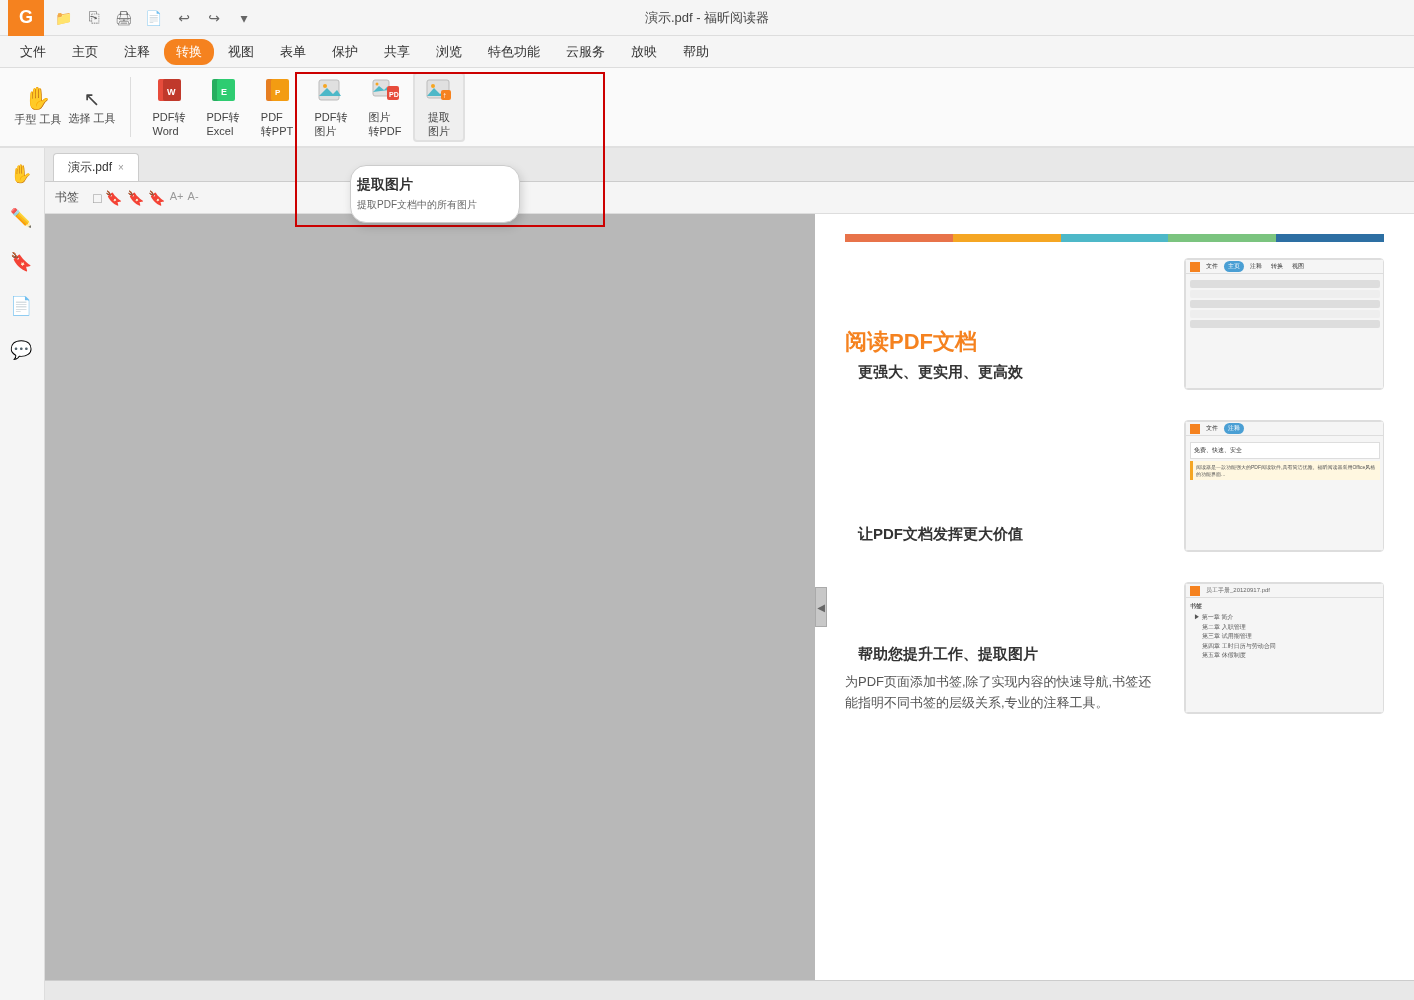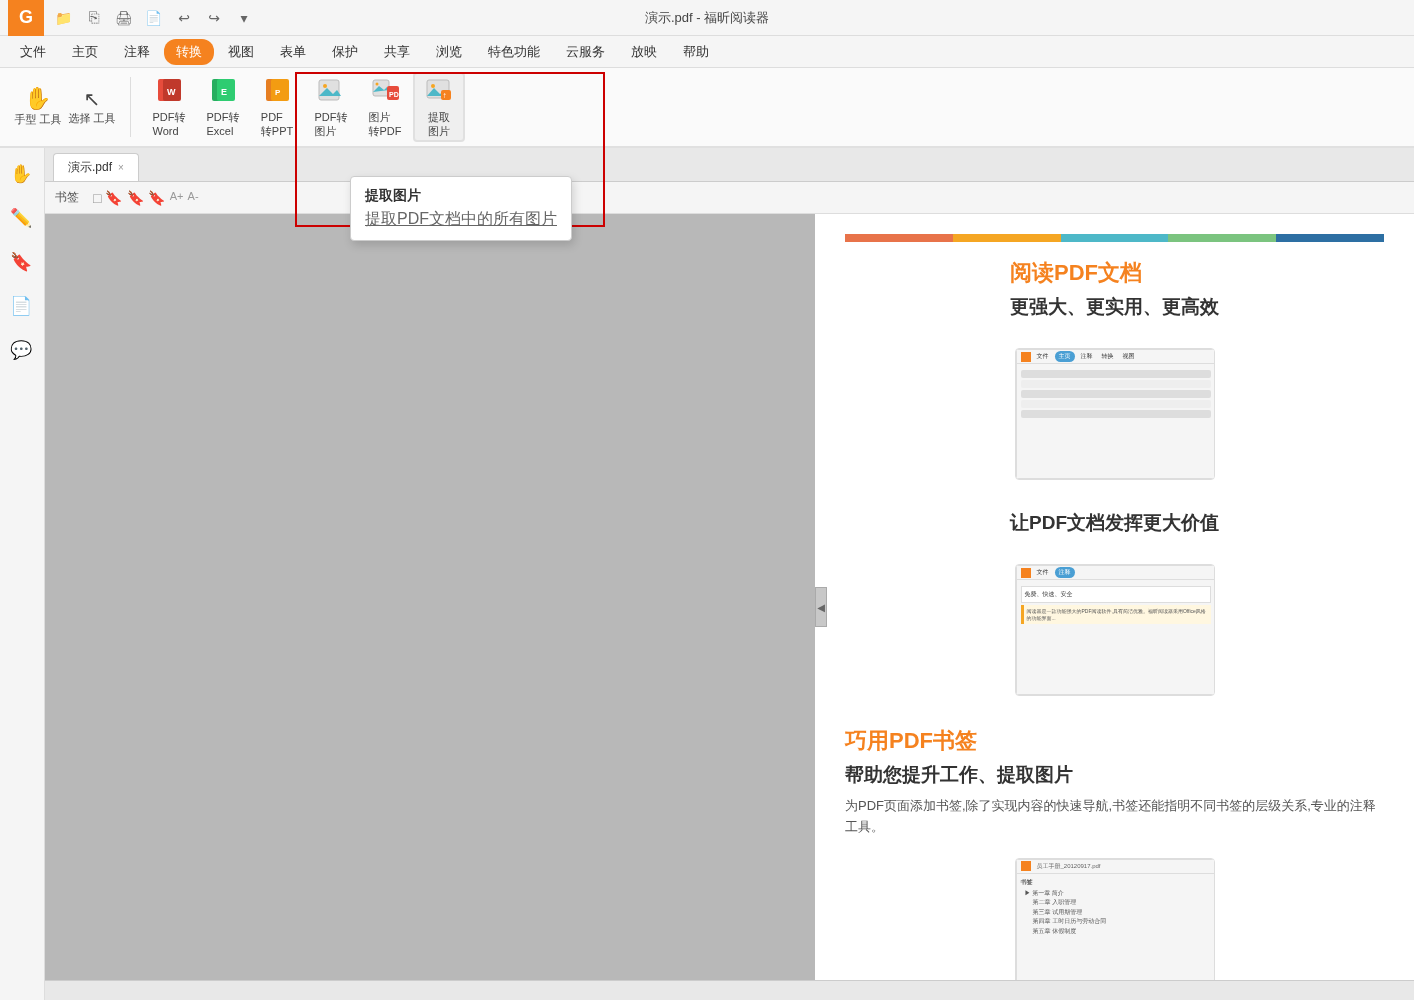--- a/index.html
+++ b/index.html
@@ -103,40 +103,39 @@
     }
     .toolbar-divider {
       width: 1px; height: 60px;
       background: #ddd;
       margin: 0 4px;
     }
 
     
     .tooltip-popup {
       position: absolute;
-      top: 176px;
+      top: 165px;
       left: 350px;
       background: white;
       border: 1px solid #ccc;
-      border-radius: 4px;
-      padding: 10px 14px;
+      border-radius: 16px;
+      padding: 10px 6px;
       box-shadow: 2px 4px 10px rgba(0,0,0,0.15);
       z-index: 100;
       min-width: 170px;
     }
     .tooltip-title {
       font-size: 14px;
       font-weight: bold;
       color: #333;
       margin-bottom: 4px;
     }
     .tooltip-desc {
-      font-size: 16px;
+      font-size: 10px;
       color: #666;
-      text-decoration: underline;
     }
 
     
     .toolbar-highlight {
       position: absolute;
       top: 72px;
       left: 295px;
       width: 310px;
       height: 155px;
       border: 2px solid #cc0000;
@@ -268,42 +267,42 @@
       background: white;
       overflow-y: auto;
       padding: 20px 30px;
     }
 
     
     .content-section {
       margin-bottom: 30px;
       display: flex;
       gap: 20px;
-      align-items: center;
-      flex-direction: column;
+      align-items: flex-end;
     }
     .section-text { flex: 1; }
     .section-img { 
       width: 200px; 
       flex-shrink: 0;
       border: 1px solid #ddd;
       border-radius: 4px;
       overflow: hidden;
     }
     .section-title {
       font-size: 22px;
       font-weight: bold;
       color: #f5821f;
       margin-bottom: 6px;
     }
     .section-subtitle {
-      font-size: 19px;
+      font-size: 15px;
       font-weight: bold;
       color: #333;
       margin-bottom: 8px;
+      margin-left: 13px;
     }
     .section-body {
       font-size: 13px;
       color: #555;
       line-height: 1.6;
     }
 
     
     .top-color-bar {
       height: 8px;
@@ -564,21 +563,20 @@
           <div style="padding:4px; font-size:6px; color:#555;">
             <div style="background:#fff; border:1px solid #ddd; padding:3px; margin:2px 0; font-size:6px; color:#333;">免费、快速、安全</div>
             <div style="background:#fff7e0; border-left:3px solid #f5a623; padding:3px; margin:2px 0; font-size:5px; color:#555; line-height:1.3;">阅读器是一款功能强大的PDF阅读软件,具有简洁优雅。福昕阅读器采用Office风格的功能界面...</div>
           </div>
         </div>
       </div>
     </div>
 
     <div class="content-section">
       <div class="section-text">
-        <div class="section-title">巧用PDF书签</div>
         <div class="section-subtitle">帮助您提升工作、提取图片</div>
         <div class="section-body">为PDF页面添加书签,除了实现内容的快速导航,书签还能指明不同书签的层级关系,专业的注释工具。</div>
       </div>
       <div class="section-img">
         <div class="mini-app">
           <div class="mini-app-bar">
             <div class="mini-logo"></div>
             <span style="font-size:6px; color:#666; padding:0 3px;">员工手册_20120917.pdf</span>
           </div>
           <div style="padding:4px; font-size:6px; color:#555;">

